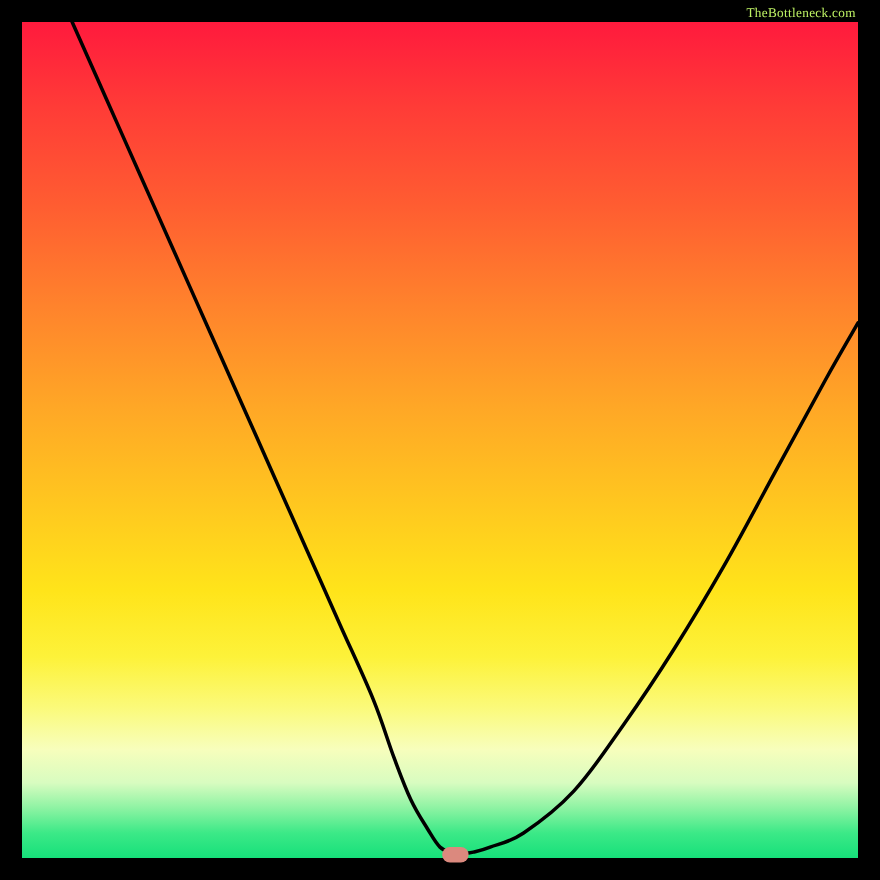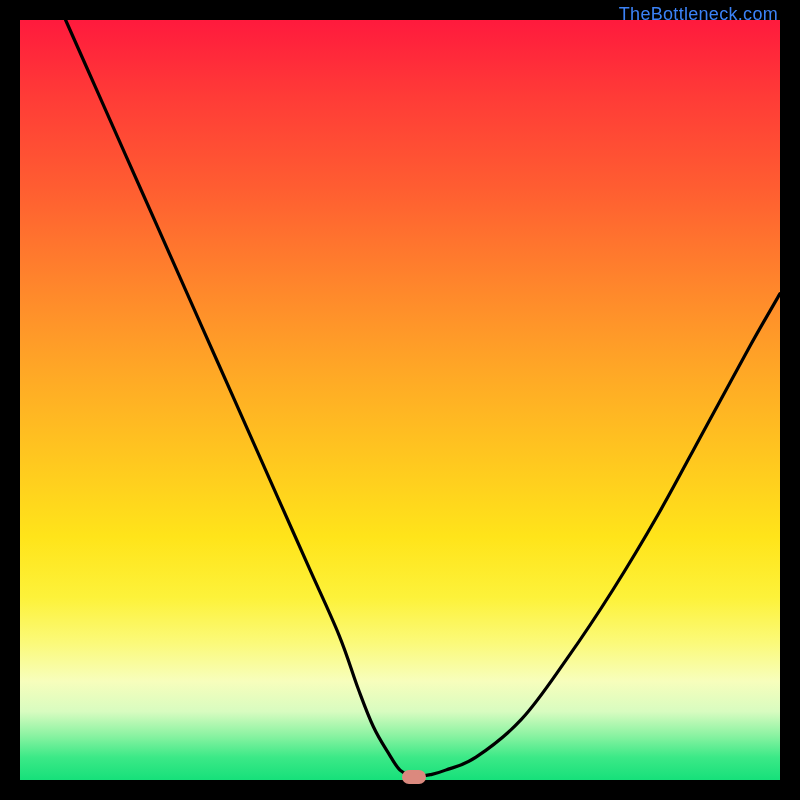--- a/index.html
+++ b/index.html
@@ -37,25 +37,26 @@
       #d8fcc0 91%,
       #8ef3a3 94%,
       #3ce987 97%,
       #16e07a 100%
     );
   }
   .watermark {
     position: absolute;
     top: 4px;
     right: 22px;
-    color: #3b82f6;
-    font-size: 18px;
+    color: #bef264;
+    font-size: 12px;
     font-weight: 500;
     letter-spacing: 0.3px;
     user-select: none;
+    font-family: Liberation Serif, serif;
   }
   svg.curve {
     position: absolute;
     left: 0;
     top: 0;
     width: 760px;
     height: 760px;
     overflow: visible;
   }
   .curve path {

